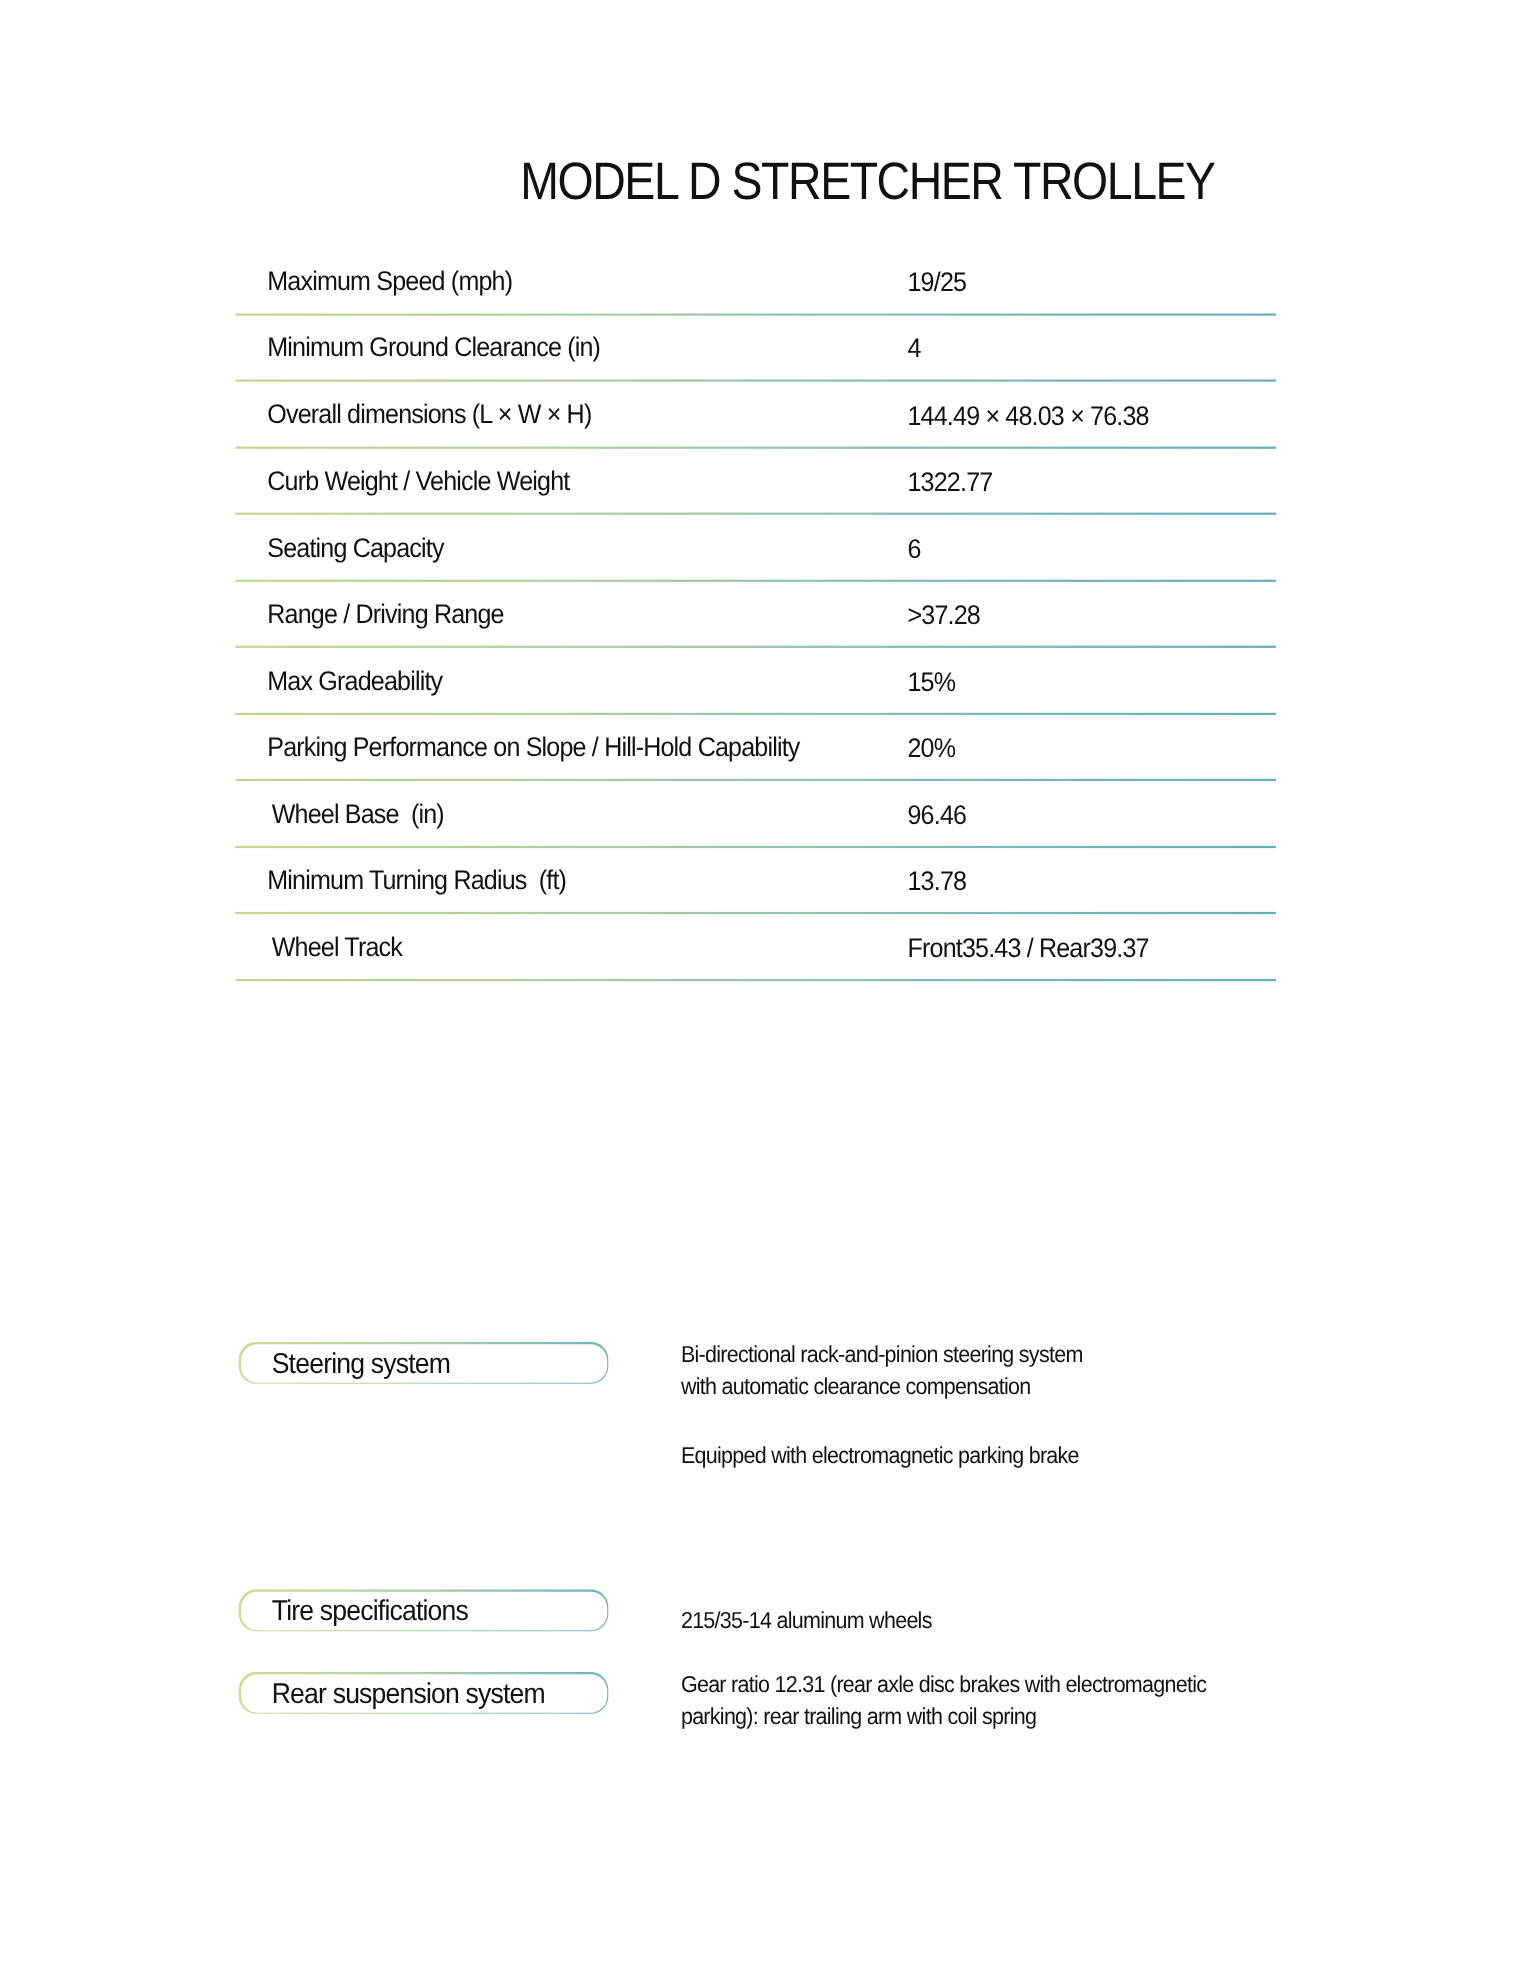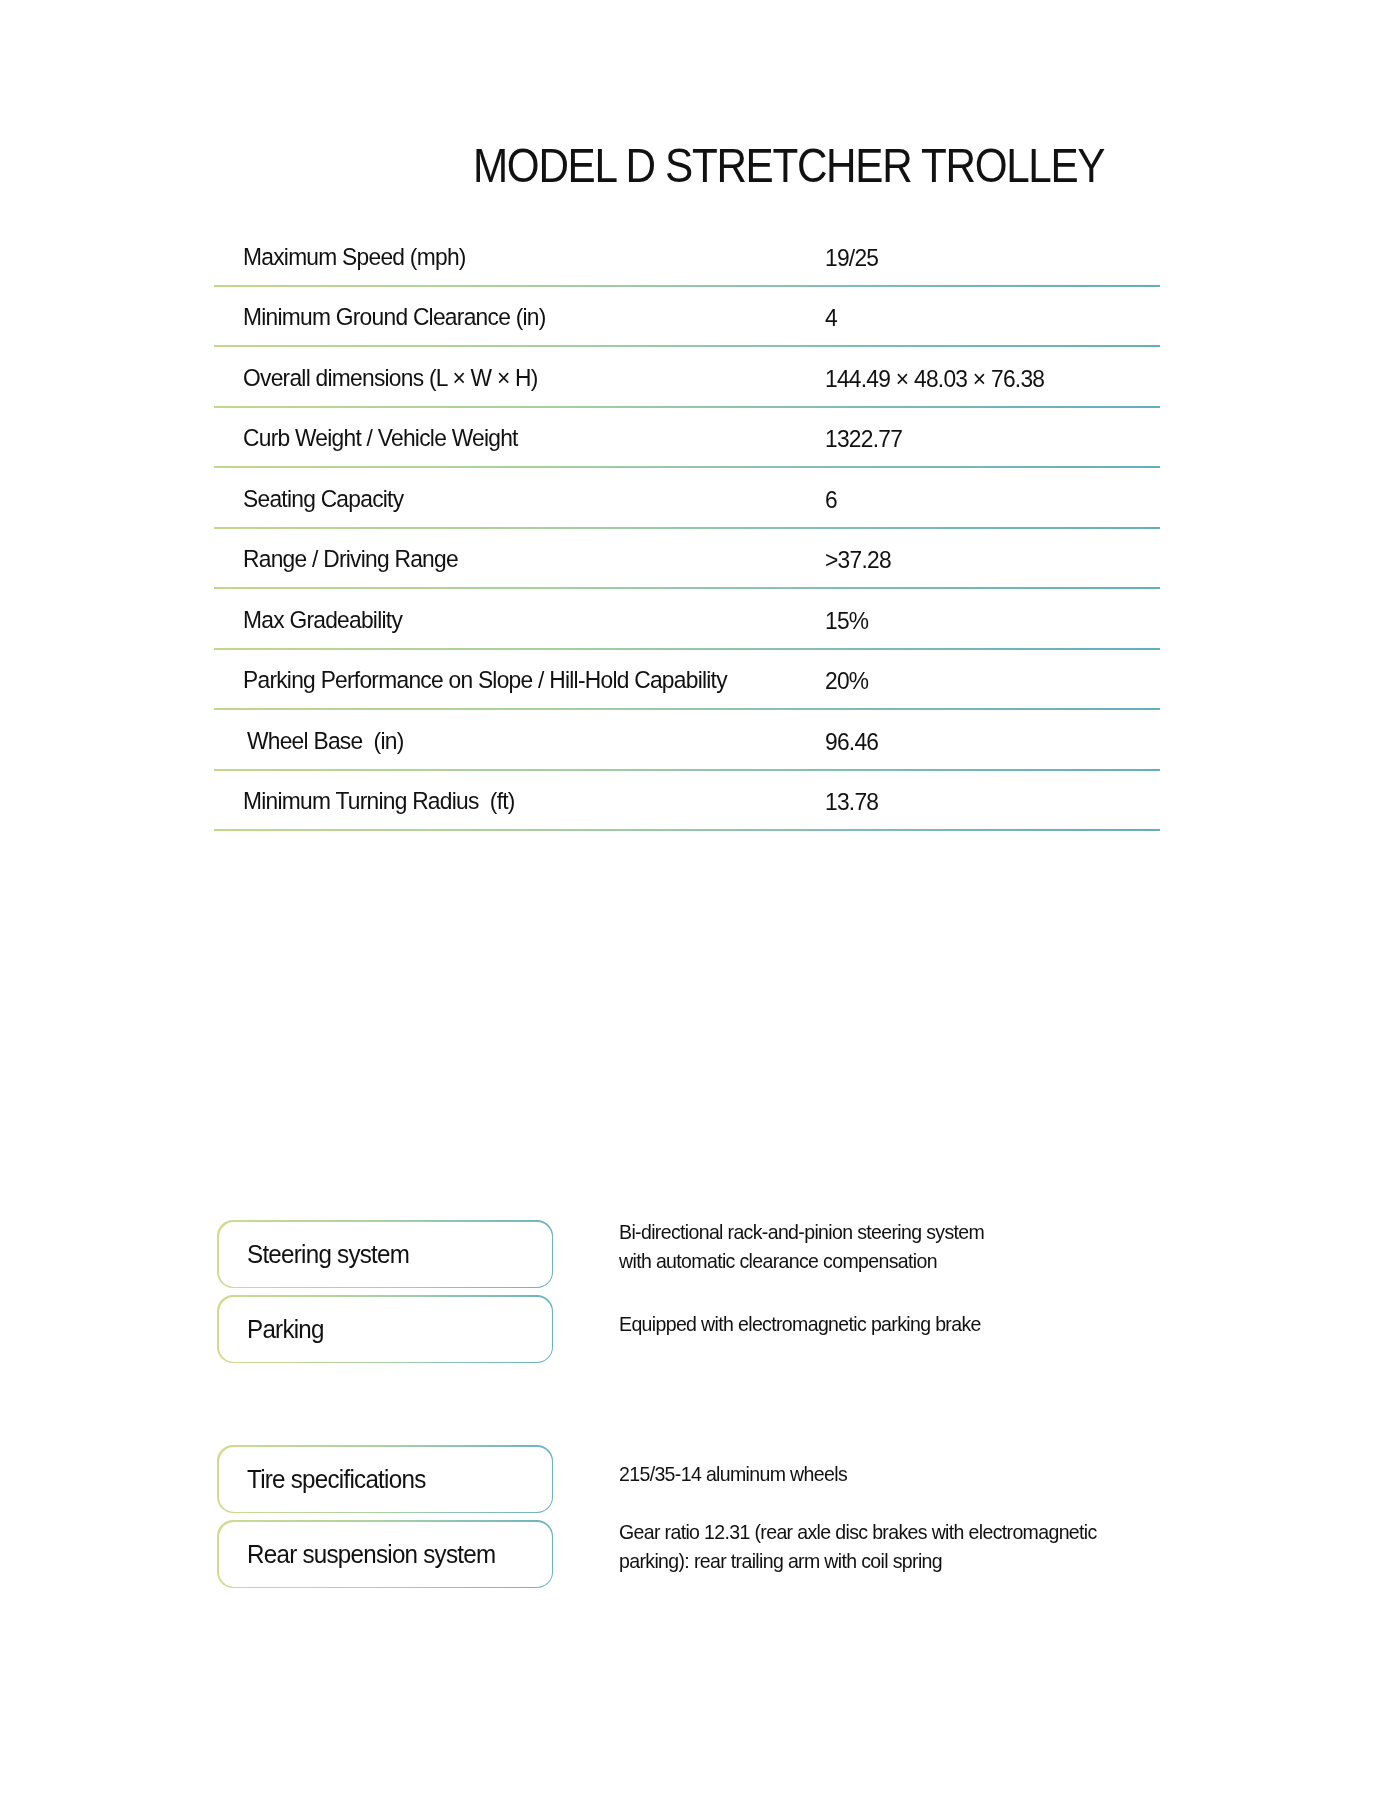--- a/index.html
+++ b/index.html
@@ -27,21 +27,21 @@
     .spec-row .label.indent { left: 33px; }
     .spec-row .value {
       position: absolute; left: 611px; bottom: 15px;
       font-size: 24.5px; letter-spacing: -0.8px; white-space: nowrap;
       transform: scaleX(0.93); transform-origin: left bottom;
     }
 
     .feature-list { position: absolute; left: 217px; top: 1220px; width: 960px; }
     .feature-row { position: relative; height: 75px; }
     .pill {
-      position: absolute; left: 0; top: 0; width: 336px; height: 68px;
+      position: absolute; left: 0; top: 0; width: 336px; height: 38px;
       border-radius: 16px; padding: 1.5px;
       background: linear-gradient(90deg, #cfdc8e 0%, #a9d0a4 50%, #6ab3c3 100%);
     }
     .pill-inner {
       width: 100%; height: 100%; background: #fff; border-radius: 15px;
       display: flex; align-items: center; padding-left: 28px;
     }
     .pill-label {
       font-size: 26px; letter-spacing: -0.8px; white-space: nowrap;
       transform: scaleX(0.93); transform-origin: left center;
@@ -102,40 +102,40 @@
   <div class="spec-row">
     <span class="label indent" style="white-space:pre">Wheel Base  (in)</span>
     <span class="value">96.46</span>
     <div class="rule"></div>
   </div>
   <div class="spec-row">
     <span class="label" style="white-space:pre">Minimum Turning Radius  (ft)</span>
     <span class="value">13.78</span>
     <div class="rule"></div>
   </div>
+  <div class="spec-row">
+    <span class="label indent">Wheel Track</span>
+    <span class="value">Front35.43 / Rear39.37</span>
+    <div class="rule"></div>
+  </div>
 </div>
 
 <div class="feature-list">
   <div class="feature-row">
     <div class="pill">
         <div class="pill-inner">
           <span class="pill-label">Steering system</span>
         </div>
       </div>
     <div class="feature-desc">
       <span>Bi-directional rack-and-pinion steering system</span>
       <span>with automatic clearance compensation</span>
     </div>
   </div>
   <div class="feature-row">
-    <div class="pill">
-        <div class="pill-inner">
-          <span class="pill-label">Parking</span>
-        </div>
-      </div>
     <div class="feature-desc" style="padding-top:6px">
       <span>Equipped with electromagnetic parking brake</span>
     </div>
   </div>
   <div class="feature-row">
   </div>
   <div class="feature-row">
     <div class="pill">
         <div class="pill-inner">
           <span class="pill-label">Tire specifications</span>

